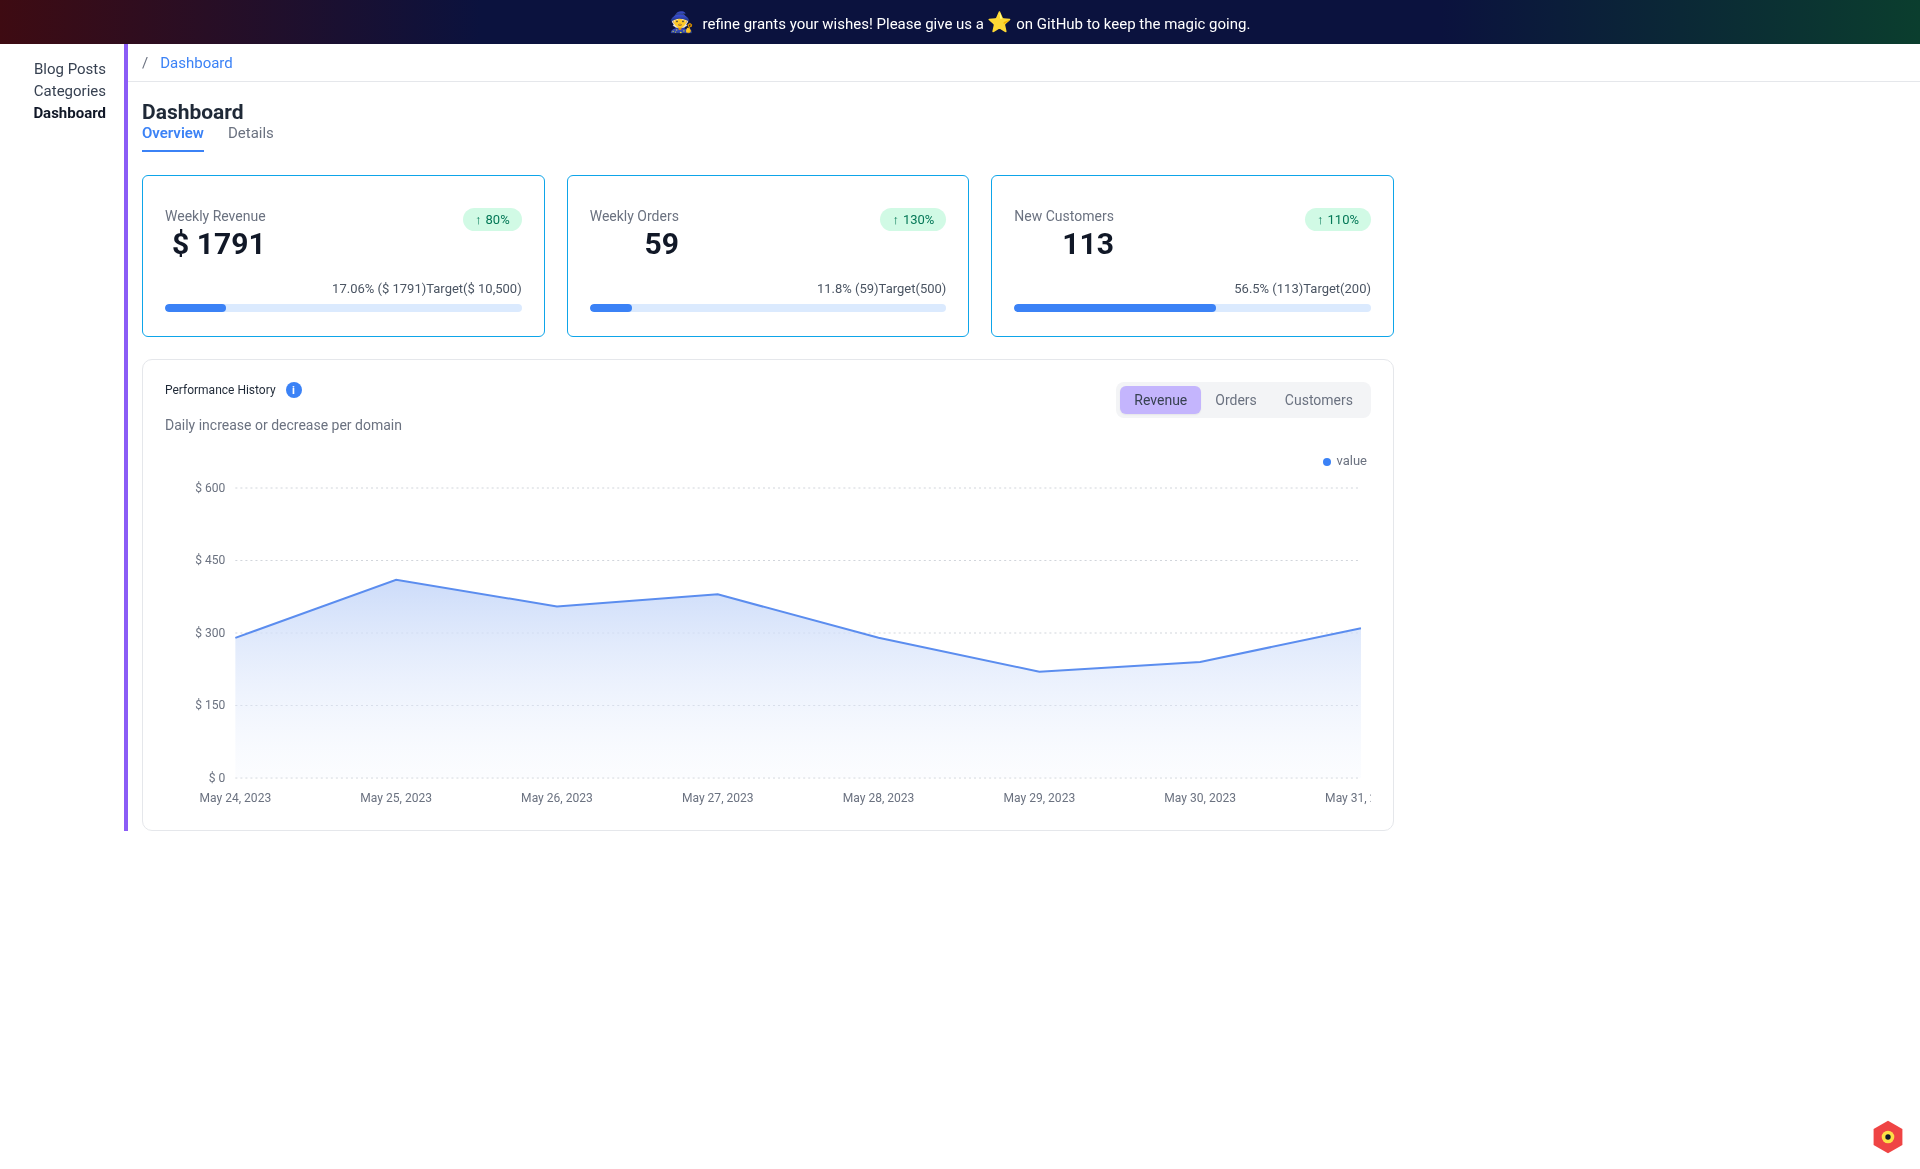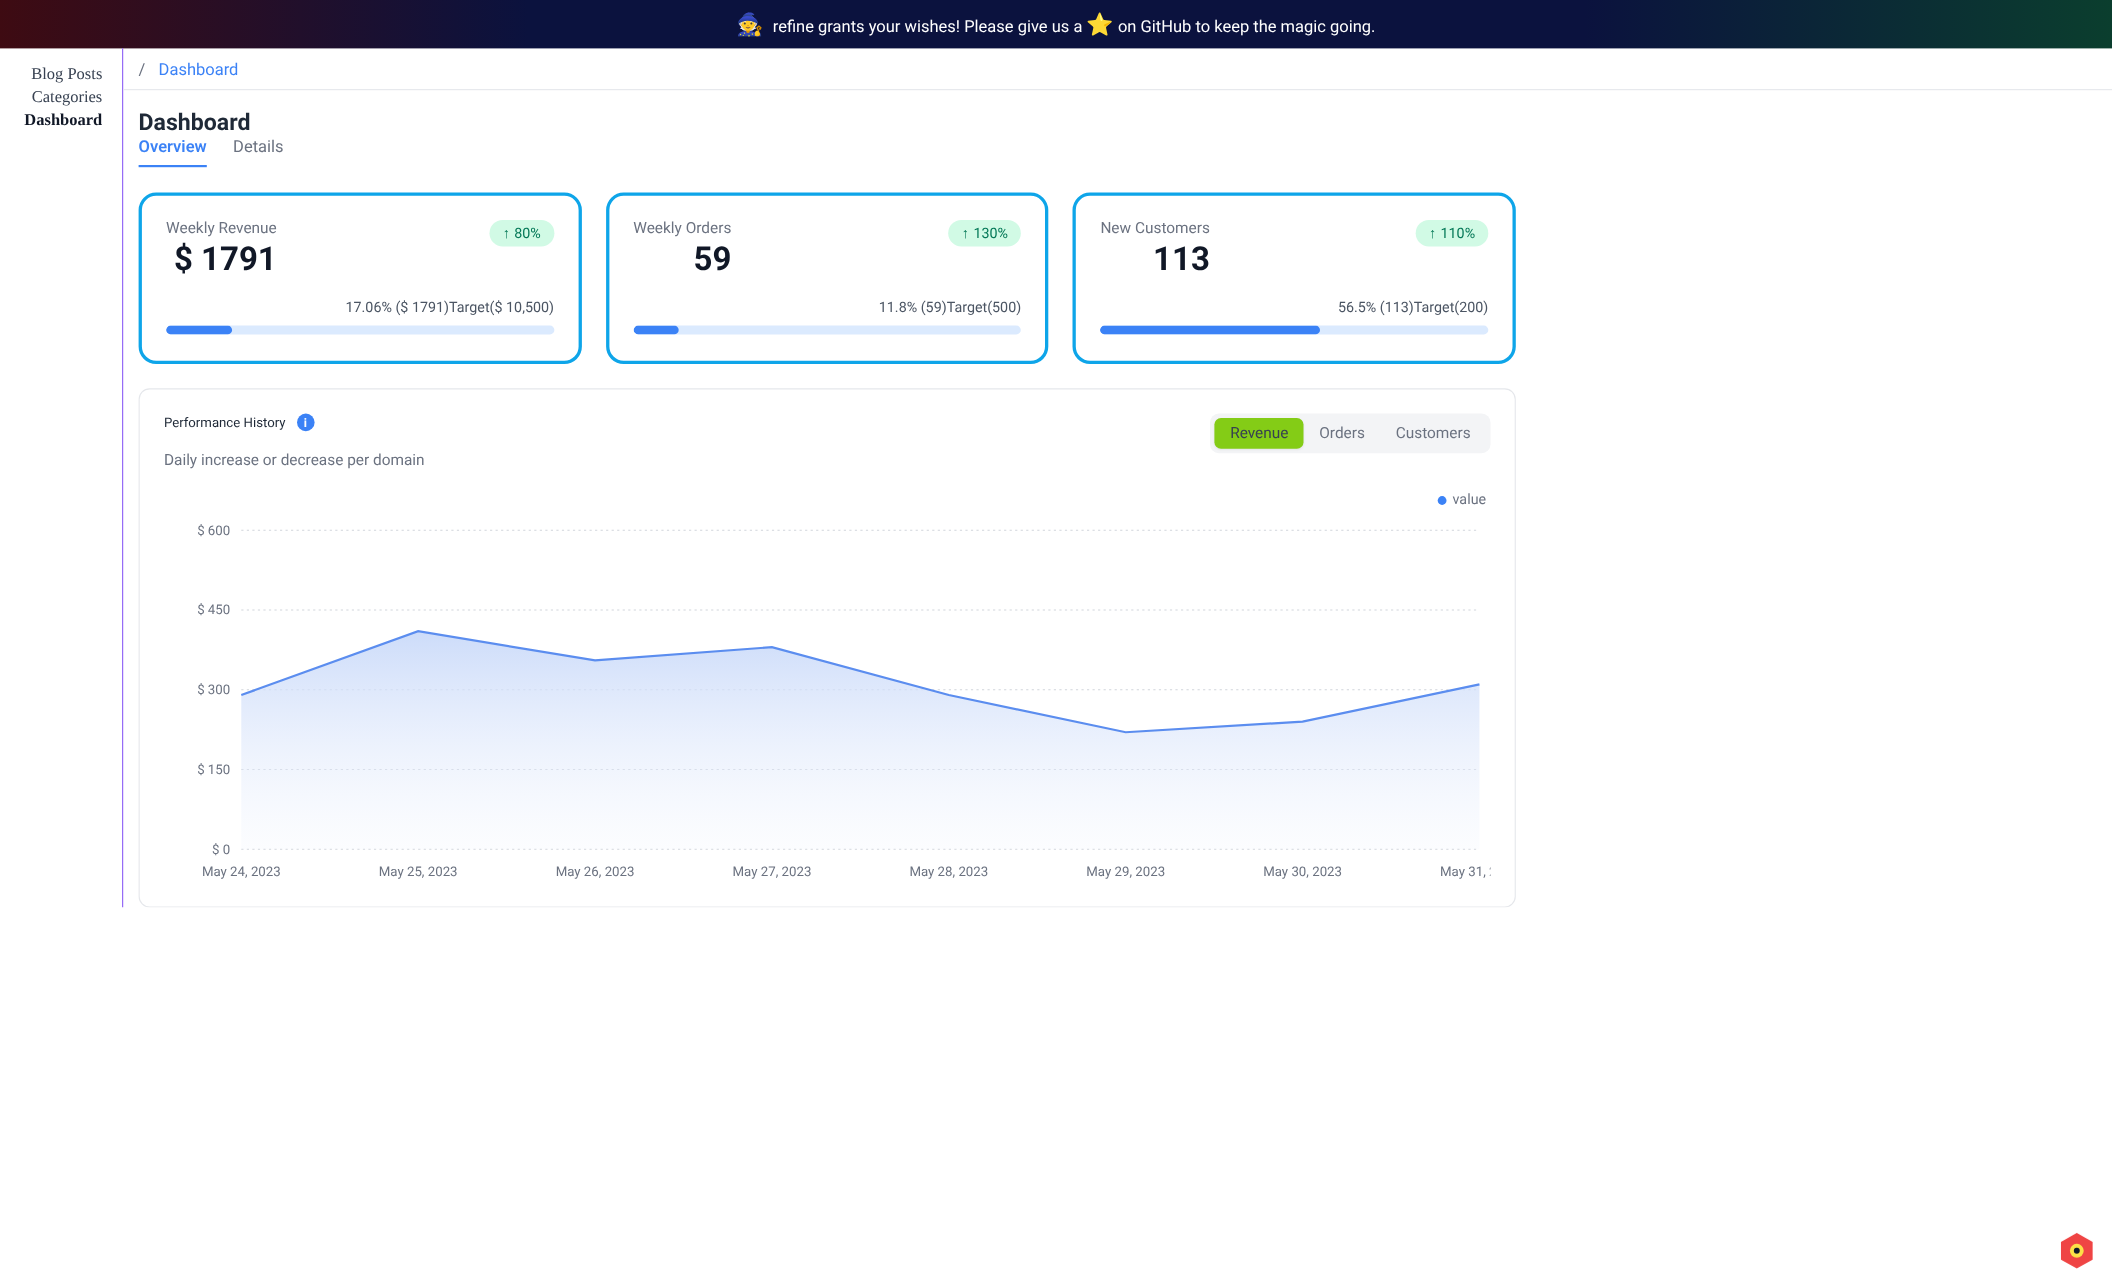--- a/index.html
+++ b/index.html
@@ -4,21 +4,21 @@
 <style>
 * { margin: 0; padding: 0; box-sizing: border-box; }
 body { font-family: -apple-system, BlinkMacSystemFont, 'Segoe UI', Roboto, Helvetica, Arial, sans-serif; background: #fff; color: #1f2937; }
 
 
 .banner { height: 44px; background: linear-gradient(90deg, #3e0b12 0%, #0b123e 25%, #0b123e 75%, #0b3e2e 100%); display: flex; align-items: center; justify-content: center; gap: 8px; color: #fff; font-size: 15px; }
 .banner .emoji { font-size: 20px; }
 
 
 .layout { display: flex; }
-.sidebar { width: 112px; border-right: 1px solid #8b5cf6; padding-top: 14px; font-family: Liberation Serif, serif; }
+.sidebar { width: 128px; border-right: 4px solid #8b5cf6; padding-top: 14px; }
 .sidebar ul { list-style: none; }
 .sidebar li { padding: 2px 0 2px 0; text-align: right; padding-right: 18px; font-size: 15px; color: #374151; cursor: pointer; }
 .sidebar li.active { font-weight: 700; color: #111827; }
 
 .main { flex: 1; }
 
 
 .crumb { height: 38px; border-bottom: 1px solid #e5e7eb; display: flex; align-items: center; padding: 0 14px; font-size: 15px; gap: 12px; }
 .crumb .sep { color: #6b7280; }
 .crumb .cur { color: #3b82f6; }
@@ -29,40 +29,40 @@
 .page-title { font-size: 21px; font-weight: 700; }
 .page-sub { color: #6b7280; font-size: 14px; margin-top: 4px; }
 
 
 .tabs { display: flex; gap: 24px; border-bottom: 1px solid transparent; }
 .tab { font-size: 15px; color: #6b7280; padding-bottom: 8px; cursor: pointer; }
 .tab.active { color: #3b82f6; font-weight: 600; border-bottom: 2px solid #3b82f6; }
 
 
 .kpis { display: flex; gap: 22px; margin-top: 22px; }
-.card { flex: 1; border: 3px solid #0ea5e9; border-radius: 16px; padding: 22px 22px 24px 22px; }
+.card { flex: 1; border: 1px solid #0ea5e9; border-radius: 6px; padding: 32px 22px 24px 22px; }
 .card-head { display: flex; justify-content: space-between; align-items: flex-start; }
 .card-title { color: #6b7280; font-size: 14px; }
 .card-val { font-size: 30px; font-weight: 700; color: #111827; margin-top: 2px; text-align: right; }
 .badge { background: #d1fae5; color: #047857; border-radius: 999px; padding: 4px 12px; font-size: 13px; display: inline-flex; align-items: center; gap: 4px; }
 .badge .arrow { display: inline-block; }
 .prog-row { display: flex; justify-content: flex-end; margin-top: 20px; font-size: 13px; color: #4b5563; }
 .bar { height: 8px; background: #dbeafe; border-radius: 999px; margin-top: 8px; overflow: hidden; }
 .bar-fill { height: 100%; background: #3b82f6; border-radius: 999px; }
 
 
 .panel { border: 1px solid #e5e7eb; border-radius: 10px; margin-top: 22px; padding: 22px; }
 .panel-head { display: flex; justify-content: space-between; align-items: flex-start; }
 .panel-title-row { display: flex; align-items: center; gap: 10px; }
 .panel-title { font-size: 12px; font-weight: 400; }
 .info-icon { width: 16px; height: 16px; border-radius: 50%; background: #3b82f6; color: #fff; font-size: 11px; font-weight: bold; display: flex; align-items: center; justify-content: center; }
 .panel-sub { color: #6b7280; font-size: 14px; margin-top: 19px; text-align: right; }
 .seg { display: flex; background: #f3f4f6; border-radius: 8px; padding: 4px; gap: 0; }
 .seg button { border: none; background: transparent; padding: 6px 14px; font-size: 14px; color: #6b7280; border-radius: 6px; cursor: pointer; font-family: inherit; }
-.seg button.active { background: #84cc16; color: #374151; box-shadow: 0 1px 2px rgba(0,0,0,0.06); }
+.seg button.active { background: #c4b5fd; color: #374151; box-shadow: 0 1px 2px rgba(0,0,0,0.06); }
 
 
 .chart-wrap { margin-top: 20px; }
 .legend { text-align: right; font-size: 13px; color: #6b7280; padding-right: 4px; }
 .legend .dot { display: inline-block; width: 8px; height: 8px; border-radius: 50%; background: #3b82f6; margin-right: 6px; vertical-align: middle; }
 svg.chart { width: 100%; height: 340px; display: block; }
 .grid-line { stroke: #d1d5db; stroke-width: 1; stroke-dasharray: 2 3; }
 .axis-text { font-size: 12px; fill: #6b7280; }
 .area-path { fill: url(#areaGrad); }
 .line-path { fill: none; stroke: #5b8def; stroke-width: 2; }

